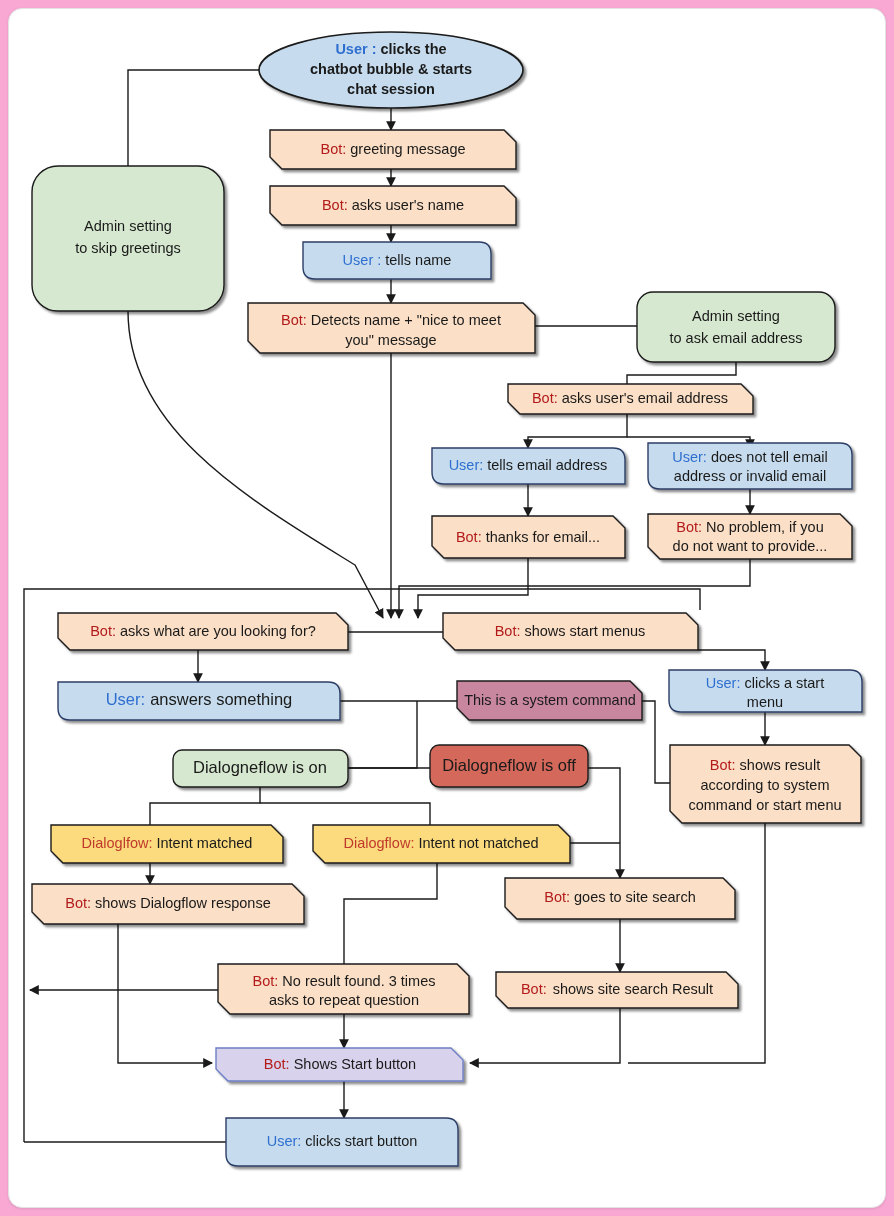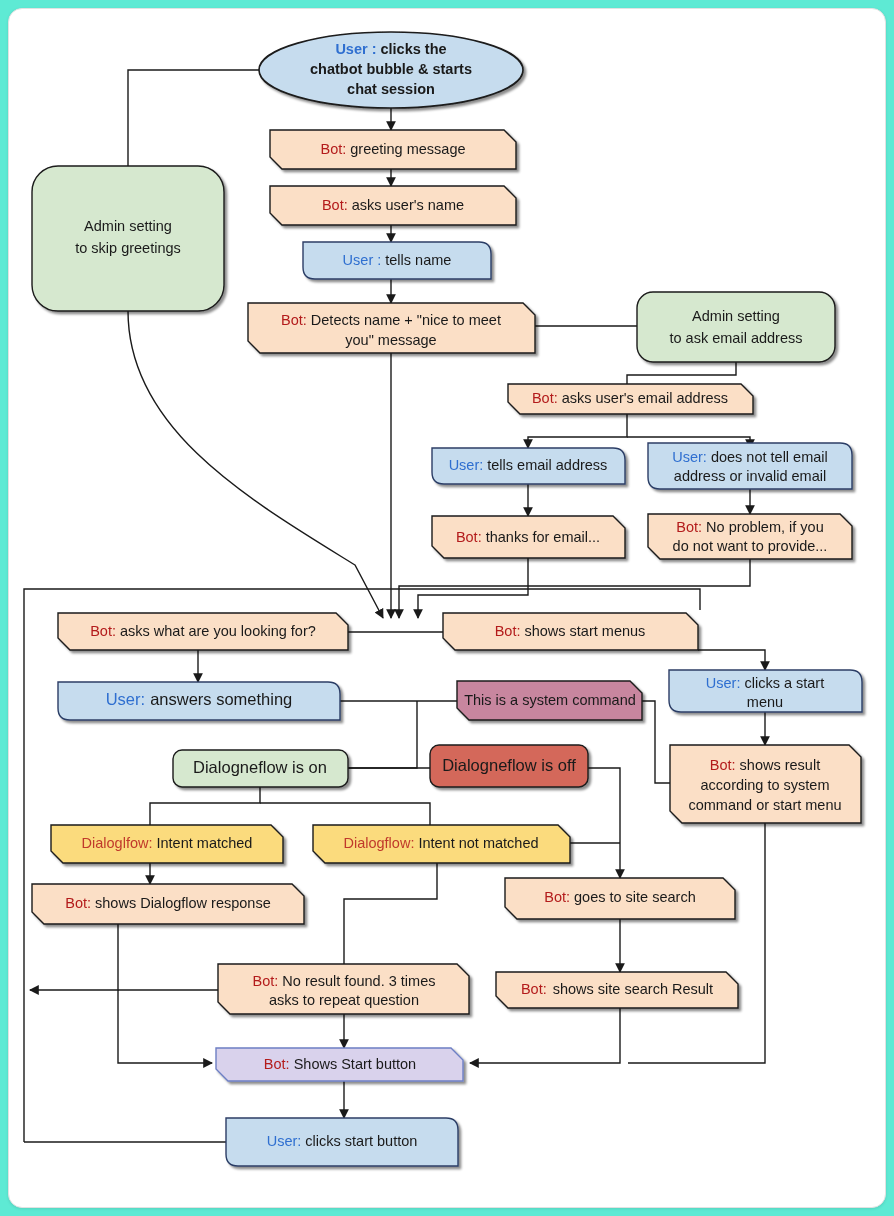--- a/index.html
+++ b/index.html
@@ -5,21 +5,21 @@
   html, body {
     margin: 0;
     padding: 0;
     background: #ffffff;
     font-family: "Liberation Sans", sans-serif;
   }
   #page {
     position: relative;
     width: 894px;
     height: 1216px;
-    background: #5eead4;
+    background: #f9a8d4;
     overflow: hidden;
   }
   #card {
     position: absolute;
     left: 8px;
     top: 8px;
     width: 878px;
     height: 1200px;
     background: #ffffff;
     border: 1px solid #e2e2e2;

